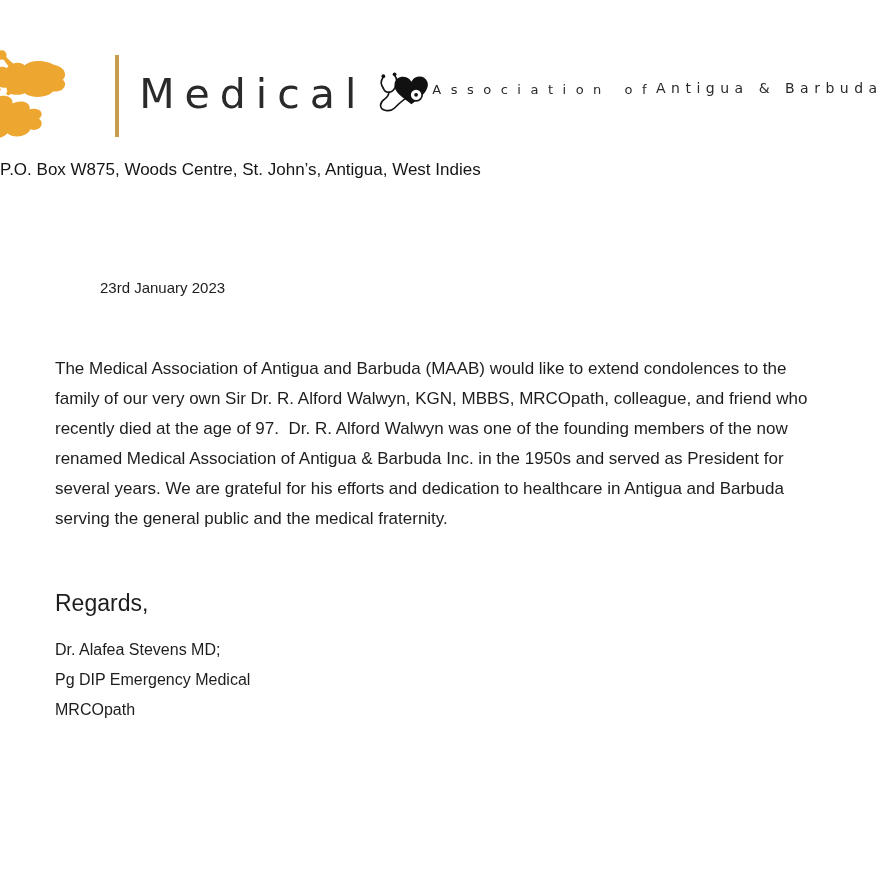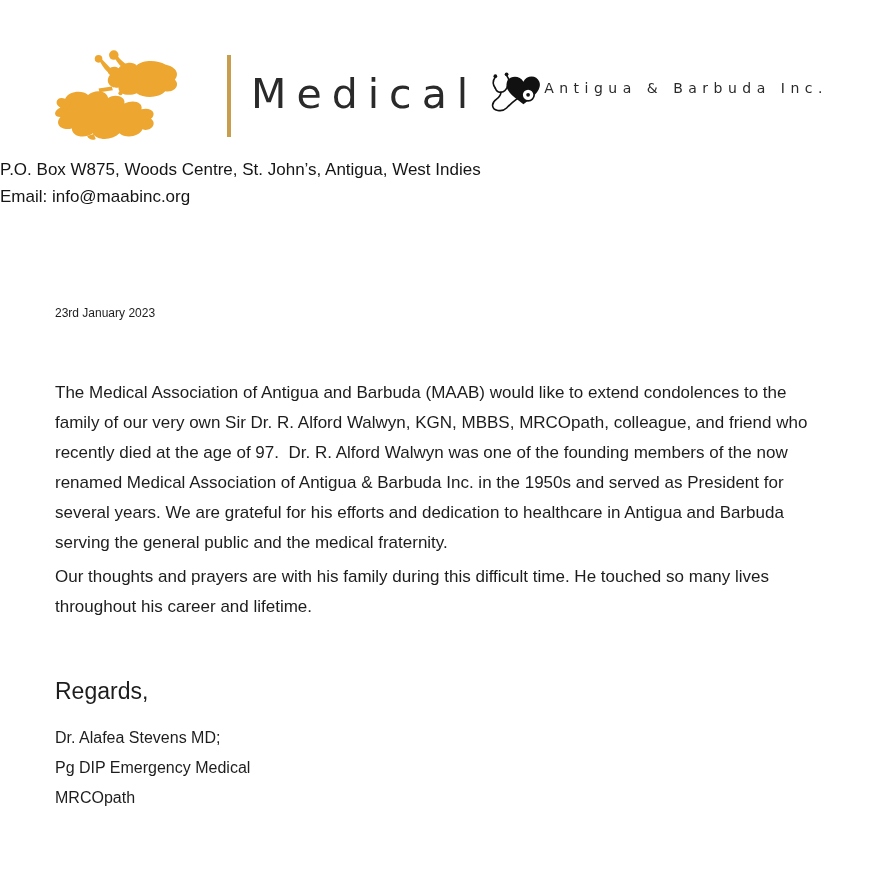--- a/index.html
+++ b/index.html
@@ -40,21 +40,21 @@
   .logo-sub2{
     font-size:14px;letter-spacing:5.5px;color:var(--logo-text);
     margin-top:4px;font-family:"DejaVu Sans", sans-serif;white-space:nowrap;
   }
   .contact{
     text-align:left;margin-top:12px;font-size:17px;line-height:27px;
     color:#151515;
   }
   
   .letter{padding:0 45px 0 55px;}
-  .date{margin-top:96px;font-size:12px;}
+  .date{margin-top:96px;font-size:15px;margin-left:45px;}
   .para{
     font-size:17px;line-height:30px;white-space:pre-wrap;
   }
   .para1{margin-top:58px;}
   .para2{margin-top:4px;}
   .closing{margin-top:54px;font-size:23px;line-height:30px;}
   .signature{margin-top:17px;font-size:16px;line-height:30px;}
 </style>
 </head>
 <body>
@@ -101,35 +101,34 @@
             <g fill="none" stroke="#111111" stroke-width="1.7" stroke-linecap="round">
               <path d="M10,6 C7,10 7,14 10,18"></path>
               <path d="M22,4 C25,8 25,12 23,16"></path>
               <path d="M10,18 C12,24 20,24 23,16"></path>
               <path d="M16,22 C16,30 7,29 7,36 C7,42 17,44 22,39 C27,34 33,28 38.8,26.5"></path>
             </g>
             <circle cx="10" cy="5" r="2" fill="#111111"></circle>
             <circle cx="22" cy="3" r="2" fill="#111111"></circle>
           </svg>
         </div>
+        <div class="logo-sub1">Association of</div>
         <div class="logo-sub2">Antigua &amp; Barbuda Inc.</div>
       </div>
     </div>
 
     <div class="contact">
       <div class="address">P.O. Box W875, Woods Centre, St. John’s, Antigua, West Indies</div>
-      <div class="email">Email: info@maabinc.org</div>
     </div>
   </div>
 
   <div class="letter">
     <div class="date">23rd January 2023</div>
 
     <p class="para para1">The Medical Association of Antigua and Barbuda (MAAB) would like to extend condolences to the family of our very own Sir Dr. R. Alford Walwyn, KGN, MBBS, MRCOpath, colleague, and friend who recently died at the age of 97.  Dr. R. Alford Walwyn was one of the founding members of the now renamed Medical Association of Antigua &amp; Barbuda Inc. in the 1950s and served as President for several years. We are grateful for his efforts and dedication to healthcare in Antigua and Barbuda serving the general public and the medical fraternity.</p>
-    <p class="para para2">Our thoughts and prayers are with his family during this difficult time. He touched so many lives throughout his career and lifetime.</p>
 
     <div class="closing">Regards,</div>
 
     <div class="signature">
       <div>Dr. Alafea Stevens MD;</div>
       <div>Pg DIP Emergency Medical</div>
       <div>MRCOpath</div>
     </div>
   </div>
 

